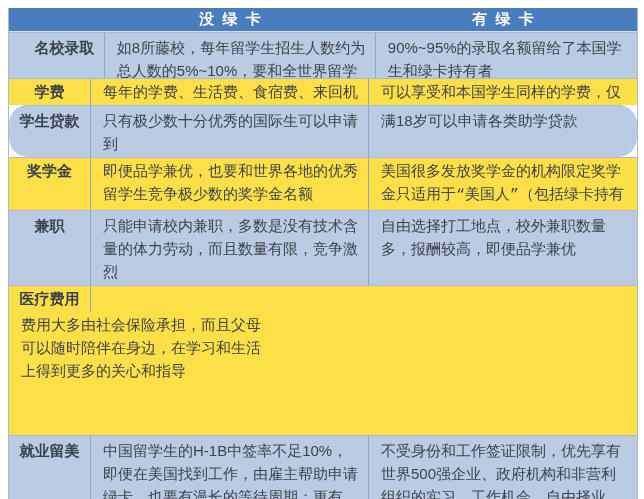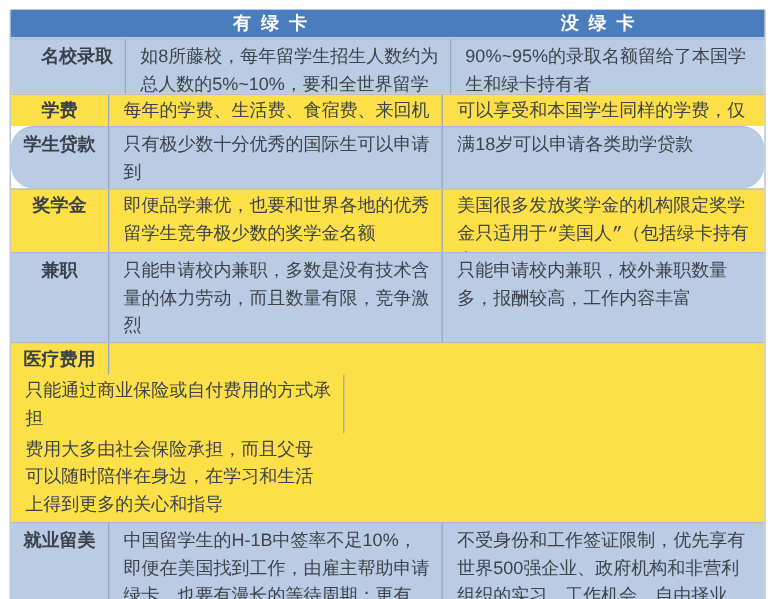--- a/index.html
+++ b/index.html
@@ -79,22 +79,22 @@
     padding: 3px 6px 0 12px;
   }
 </style>
 </head>
 <body>
 
 <div class="table-wrap">
 
   <div class="thead">
     <div class="hcell hc1"></div>
+    <div class="hcell hc2">没绿卡</div>
     <div class="hcell hc3">有绿卡</div>
-    <div class="hcell hc2">没绿卡</div>
   </div>
 
   <div class="trow band">
     <div class="cell cat">名校录取</div>
     <div class="cell no-card">如8所藤校，每年留学生招生人数约为总人数的5%~10%，要和全世界留学生竞争</div>
     <div class="cell has-card">90%~95%的录取名额留给了本国学生和绿卡持有者</div>
   </div>
 
   <div class="trow plain">
     <div class="cell cat">学费</div>
@@ -110,26 +110,25 @@
 
   <div class="trow plain">
     <div class="cell cat">奖学金</div>
     <div class="cell no-card">即便品学兼优，也要和世界各地的优秀留学生竞争极少数的奖学金名额</div>
     <div class="cell has-card">美国很多发放奖学金的机构限定奖学金只适用于“美国人”（包括绿卡持有者）</div>
   </div>
 
   <div class="trow band">
     <div class="cell cat">兼职</div>
     <div class="cell no-card">只能申请校内兼职，多数是没有技术含量的体力劳动，而且数量有限，竞争激烈</div>
-    <div class="cell has-card">只能申请校内兼职，校外兼职数量多，报酬较高，工作内容丰富</div>
+    <div class="cell has-card">自由选择打工地点，校外兼职数量多，报酬较高，即便品学兼优</div>
   </div>
 
   <div class="trow plain">
     <div class="cell cat">医疗费用</div>
-    <div class="cell no-card">只能通过商业保险或自付费用的方式承担</div>
     <div class="cell has-card">费用大多由社会保险承担，而且父母可以随时陪伴在身边，在学习和生活上得到更多的关心和指导</div>
   </div>
 
   <div class="trow band">
     <div class="cell cat">就业留美</div>
     <div class="cell no-card">中国留学生的H-1B中签率不足10%，即便在美国找到工作，由雇主帮助申请绿卡，也要有漫长的等待周期；更有80%没有任何实习、工作经验，遗憾“裸归”</div>
     <div class="cell has-card">不受身份和工作签证限制，优先享有世界500强企业、政府机构和非营利组织的实习、工作机会，自由择业，并获得与当地人同等的薪资福利；回国发展也更有优势，职位和薪资起点更高</div>
   </div>
 
 </div>

